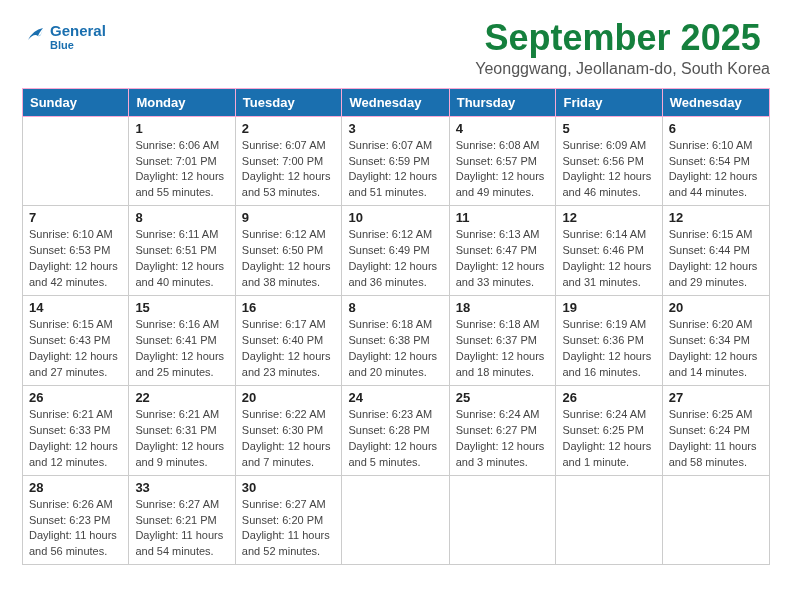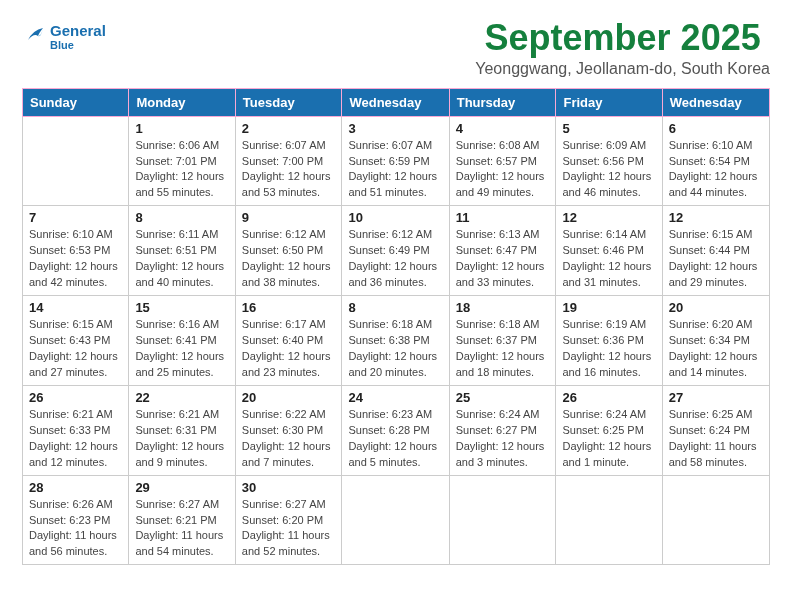--- a/index.html
+++ b/index.html
@@ -242,21 +242,21 @@
             <span class="day-num">27</span>
             <div class="day-detail">Sunrise: 6:25 AM<br>Sunset: 6:24 PM<br>Daylight: 11 hours<br>and 58 minutes.</div>
           </td>
         </tr>
         <tr>
           <td>
             <span class="day-num">28</span>
             <div class="day-detail">Sunrise: 6:26 AM<br>Sunset: 6:23 PM<br>Daylight: 11 hours<br>and 56 minutes.</div>
           </td>
           <td>
-            <span class="day-num">29</span>
+            <span class="day-num">33</span>
             <div class="day-detail">Sunrise: 6:27 AM<br>Sunset: 6:21 PM<br>Daylight: 11 hours<br>and 54 minutes.</div>
           </td>
           <td>
             <span class="day-num">30</span>
             <div class="day-detail">Sunrise: 6:27 AM<br>Sunset: 6:20 PM<br>Daylight: 11 hours<br>and 52 minutes.</div>
           </td>
           <td class="empty-cell"></td>
           <td class="empty-cell"></td>
           <td class="empty-cell"></td>
           <td class="empty-cell"></td>

